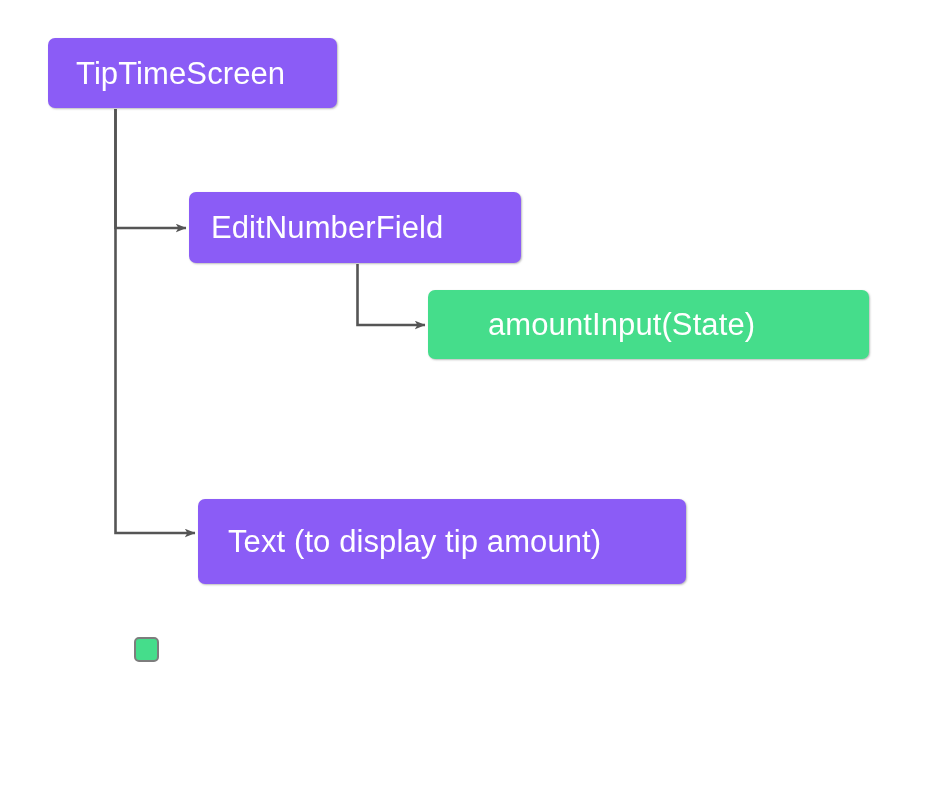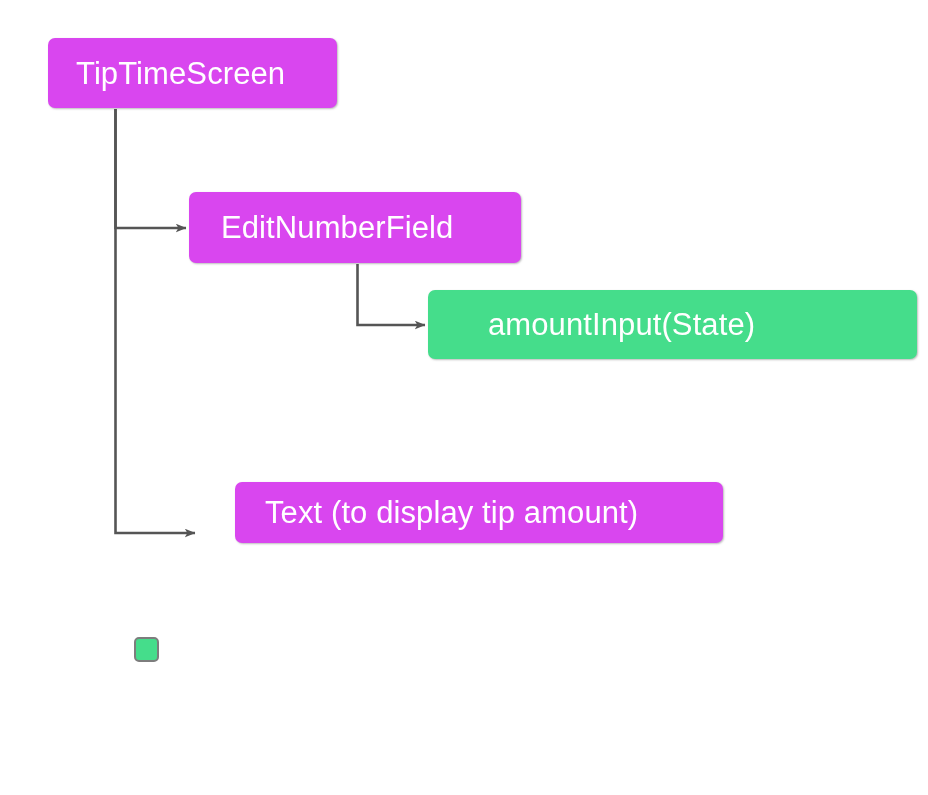--- a/index.html
+++ b/index.html
@@ -39,49 +39,48 @@
     display: flex;
     align-items: center;
     border-radius: 7px;
     color: #ffffff;
     font-size: 31px;
     line-height: 1;
     letter-spacing: 0.1px;
     box-shadow: 1px 1px 2px rgba(80,80,80,0.38);
     white-space: nowrap;
   }
-  .node.blue   { background: #d946ef; }
+  .node.blue   { background: #8b5cf6; }
   .node.green  { background: #45dd8b; }
 
   .node .label {
     display: block;
     width: 100%;
   }
 
   
   #node-tiptimescreen {
     left: 48px;  top: 38px;
     width: 289px; height: 70px;
     padding-left: 28px;
   }
   #node-editnumberfield {
     left: 189px; top: 192px;
     width: 332px; height: 71px;
-    padding-left: 32px;
+    padding-left: 22px;
   }
   #node-amountinput {
     left: 428px; top: 290px;
-    width: 489px; height: 69px;
+    width: 441px; height: 69px;
     padding-left: 60px;
   }
   #node-text {
-    left: 198px; top: 482px;
-    width: 488px; height: 61px;
+    left: 198px; top: 499px;
+    width: 488px; height: 85px;
     padding-left: 30px;
-    margin-left: 37px;
   }
 
   
   #legend {
     position: absolute;
     left: 134px;
     top: 636px;
     width: 640px;
   }
   .legend-row {

